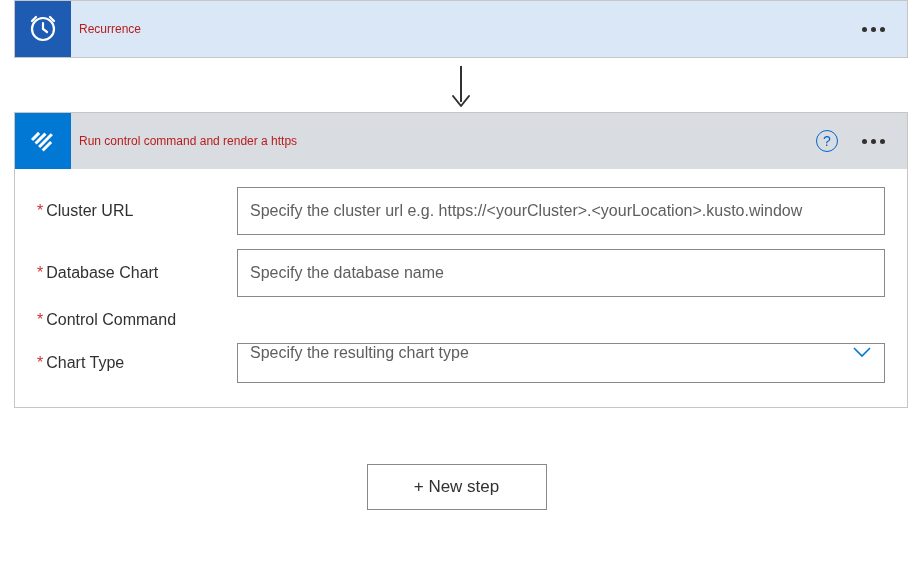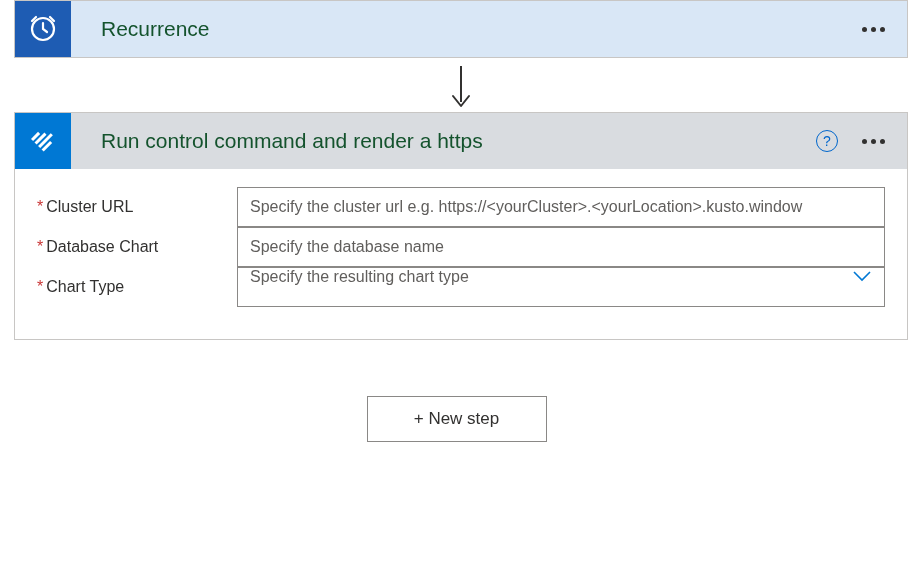--- a/index.html
+++ b/index.html
@@ -35,23 +35,23 @@
       flex-shrink: 0;
     }
     .step-icon.recurrence-icon {
       background: #1e5cb3;
     }
     .step-icon.kusto-icon {
       background: #0078d4;
     }
     .step-title {
       flex: 1;
-      padding-left: 30px;
-      font-size: 21px;
-      color: #14532d;
+      padding-left: 8px;
+      font-size: 12px;
+      color: #b91c1c;
       font-weight: 400;
     }
     .step-actions {
       display: flex;
       align-items: center;
       padding-right: 18px;
       gap: 20px;
     }
     .help-icon {
       width: 22px;
@@ -82,37 +82,38 @@
       justify-content: center;
       padding: 6px 0 4px 0;
     }
     .form-body {
       padding: 18px 22px 24px 22px;
       background: #ffffff;
     }
     .form-row {
       display: flex;
       align-items: center;
+      margin-bottom: 14px;
     }
     .form-row:last-child {
-      margin-bottom: 8px;
+      margin-bottom: 0;
     }
     .form-label {
       width: 200px;
       font-size: 16px;
       color: #323130;
       flex-shrink: 0;
     }
     .form-label .req {
       color: #c93535;
       margin-right: 3px;
     }
     .form-input {
       flex: 1;
-      height: 40px;
+      height: 48px;
       border: 1px solid #8a8886;
       padding: 0 12px;
       font-size: 16px;
       color: #323130;
       outline: none;
       font-family: inherit;
       background: #ffffff;
     }
     .form-input::placeholder {
       color: #605e5c;
@@ -211,20 +212,21 @@
   <div class="form-body">
     <div class="form-row">
       <div class="form-label"><span class="req">*</span><span>Cluster URL</span></div>
       <input class="form-input" type="text" placeholder="Specify the cluster url e.g. https://&lt;yourCluster&gt;.&lt;yourLocation&gt;.kusto.window" style="">
     </div>
     <div class="form-row">
       <div class="form-label"><span class="req">*</span><span>Database Chart</span></div>
       <input class="form-input" type="text" placeholder="Specify the database name" style="">
     </div>
     <div class="form-row">
+      <div class="form-label"><span class="req">*</span><span>Control Command</span></div>
     </div>
     <div class="form-row">
       <div class="form-label"><span class="req">*</span><span>Chart Type</span></div>
       <div class="form-select">
         <span>Specify the resulting chart type</span>
         <span class="chevron-down">
           <svg width="20" height="12" viewBox="0 0 20 12">
               <path d="M2 2 L10 10 L18 2" stroke="#0078d4" stroke-width="1.6" fill="none"></path>
             </svg>
         </span>

